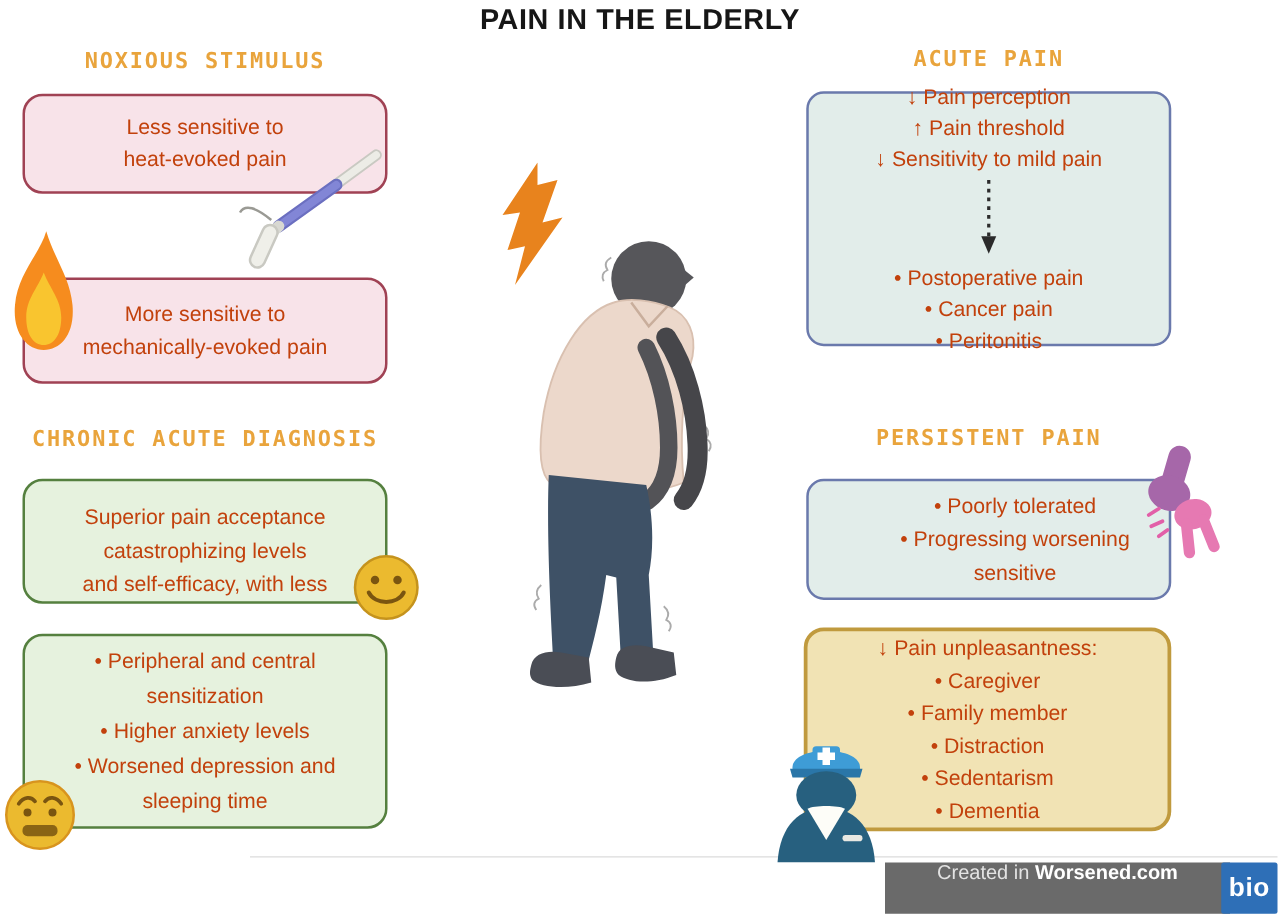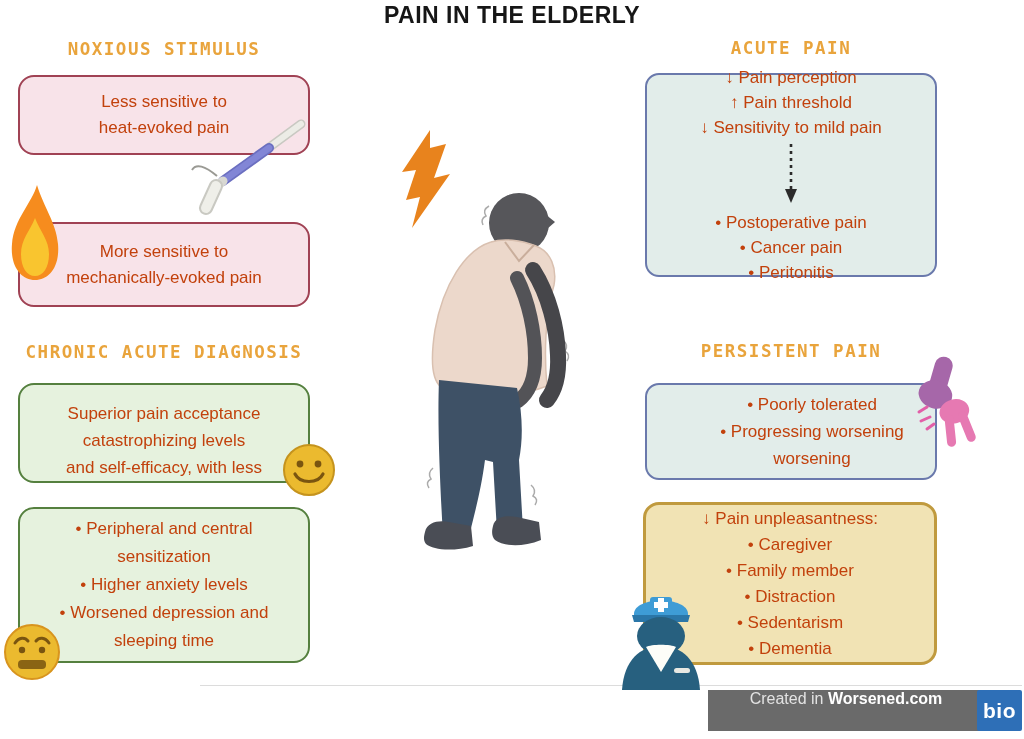--- a/index.html
+++ b/index.html
@@ -186,21 +186,21 @@
         <line x1="16" y1="56" x2="24" y2="51"></line>
         <line x1="18" y1="65" x2="27" y2="61"></line>
         <line x1="24" y1="73" x2="31" y2="68"></line>
       </g>
     </svg>
   </div>
 
   <div class="box blue lines-tight" style="left:645px;top:383px;width:292px;height:97px;line-height:27px;padding-left:42px;">
       <div>• Poorly tolerated</div>
       <div>• Progressing worsening</div>
-      <div>worsening</div>
+      <div>sensitive</div>
     </div>
 
   <div class="box yellow lines-tight" style="left:643px;top:502px;width:294px;height:163px;">
       <div>↓ Pain unpleasantness:</div>
       <div>• Caregiver</div>
       <div>• Family member</div>
       <div>• Distraction</div>
       <div>• Sedentarism</div>
       <div>• Dementia</div>
     </div>

